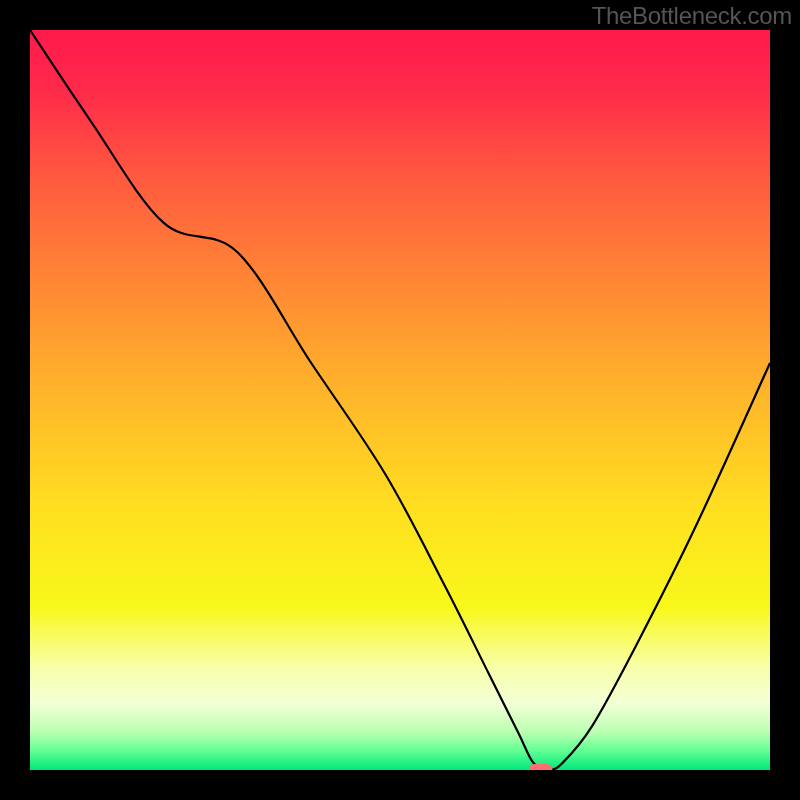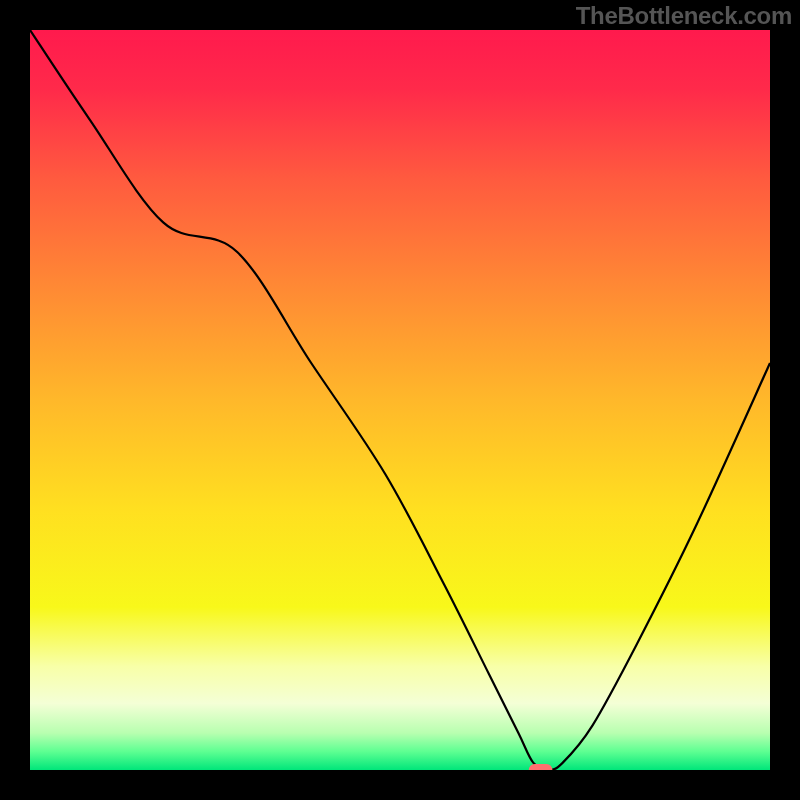--- a/index.html
+++ b/index.html
@@ -15,21 +15,21 @@
     width: 800px;
     height: 800px;
   }
   .watermark {
     position: absolute;
     top: 2px;
     right: 8px;
     color: #555;
     font-family: Arial, Helvetica, sans-serif;
     font-size: 24px;
-    font-weight: 700;
+    font-weight: 400;
     z-index: 5;
     letter-spacing: -0.3px;
   }
   svg {
     position: absolute;
     top: 0;
     left: 0;
   }
 </style>
 </head>

